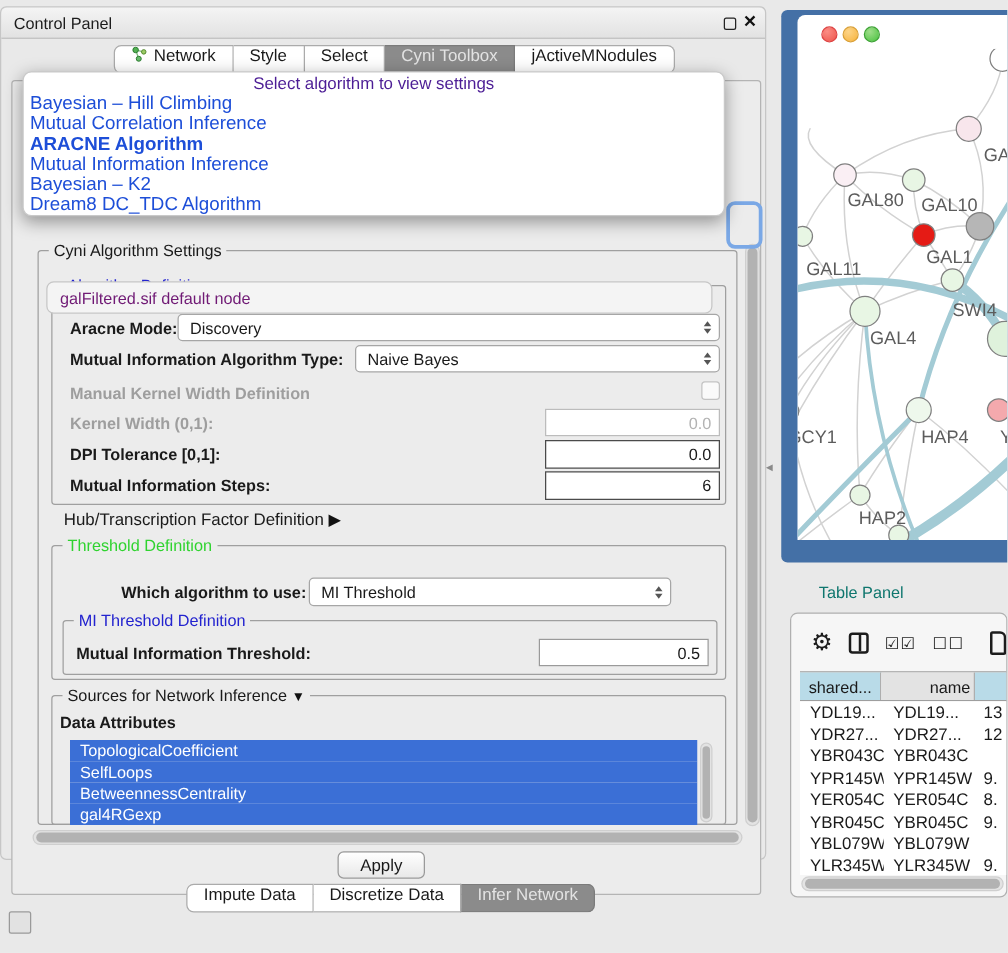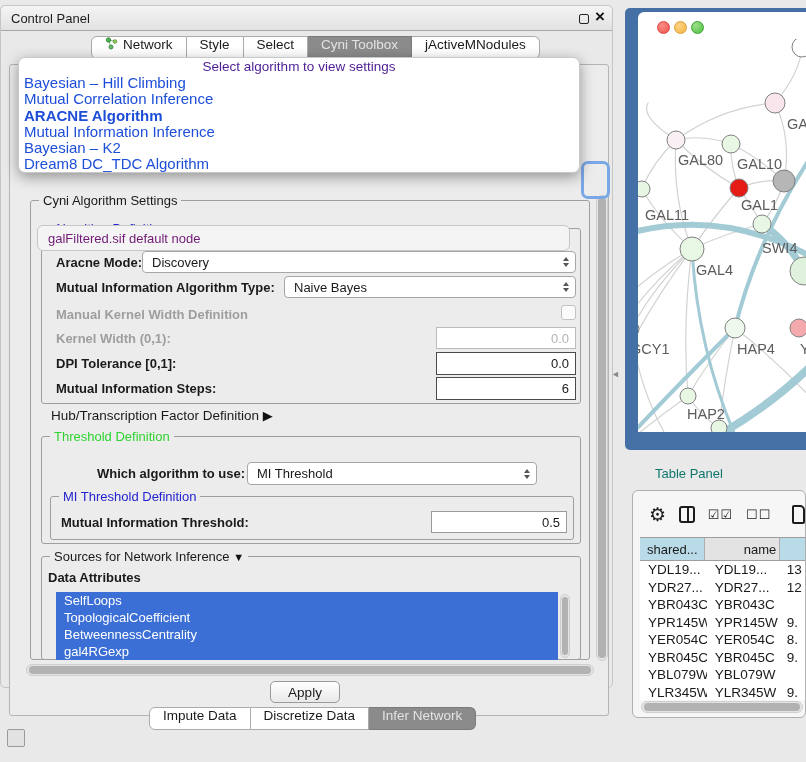--- a/index.html
+++ b/index.html
@@ -226,22 +226,22 @@
           </div>
         </div>
 
         <div class="abs group" style="left:10px; top:355px; width:540px; height:104px;">
           <span class="gtitle">
             <span>Sources for Network Inference</span>
             <span class="expander"> ▼</span>
           </span>
           <span class="abs lbl" style="left:6px; top:13px;">Data Attributes</span>
           <div class="attr-list" style="left:14px; top:35px; width:502px; height:68px;" id="attr-list">
+              <div class="attr-item">TopologicalCoefficient</div>
               <div class="attr-item">SelfLoops</div>
-              <div class="attr-item">TopologicalCoefficient</div>
               <div class="attr-item">BetweennessCentrality</div>
               <div class="attr-item">gal4RGexp</div>
             </div>
           <div class="sb-v" style="left:518px; top:37px; height:64px; width:10px;">
             <span class="thumb-v" style="top:2px; height:58px; width:6px;"></span>
           </div>
         </div>
       </div>
 
       <div class="sb-v" style="left:586px; top:130px; height:466px;">

